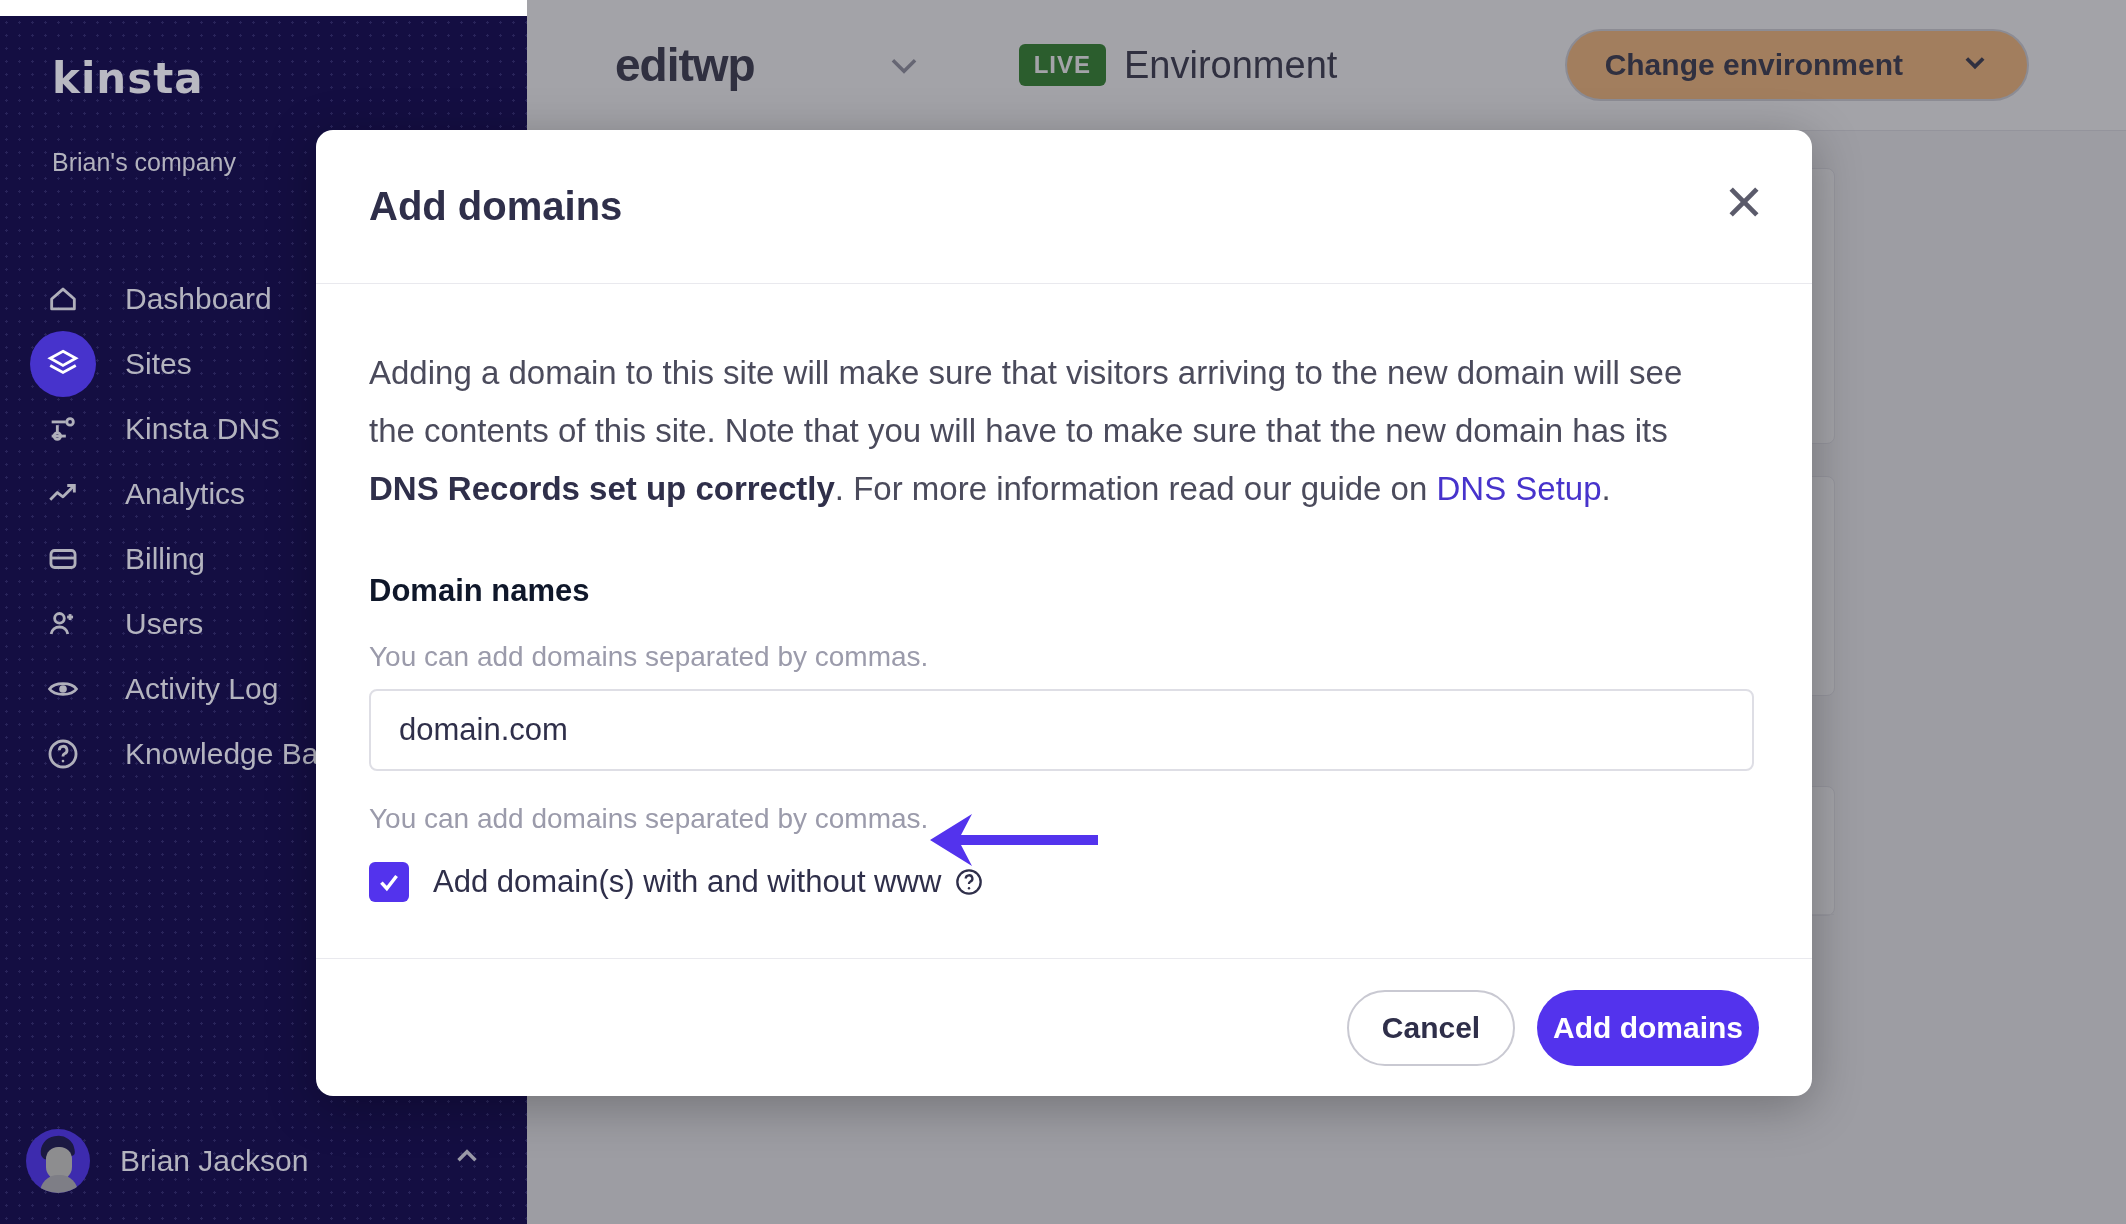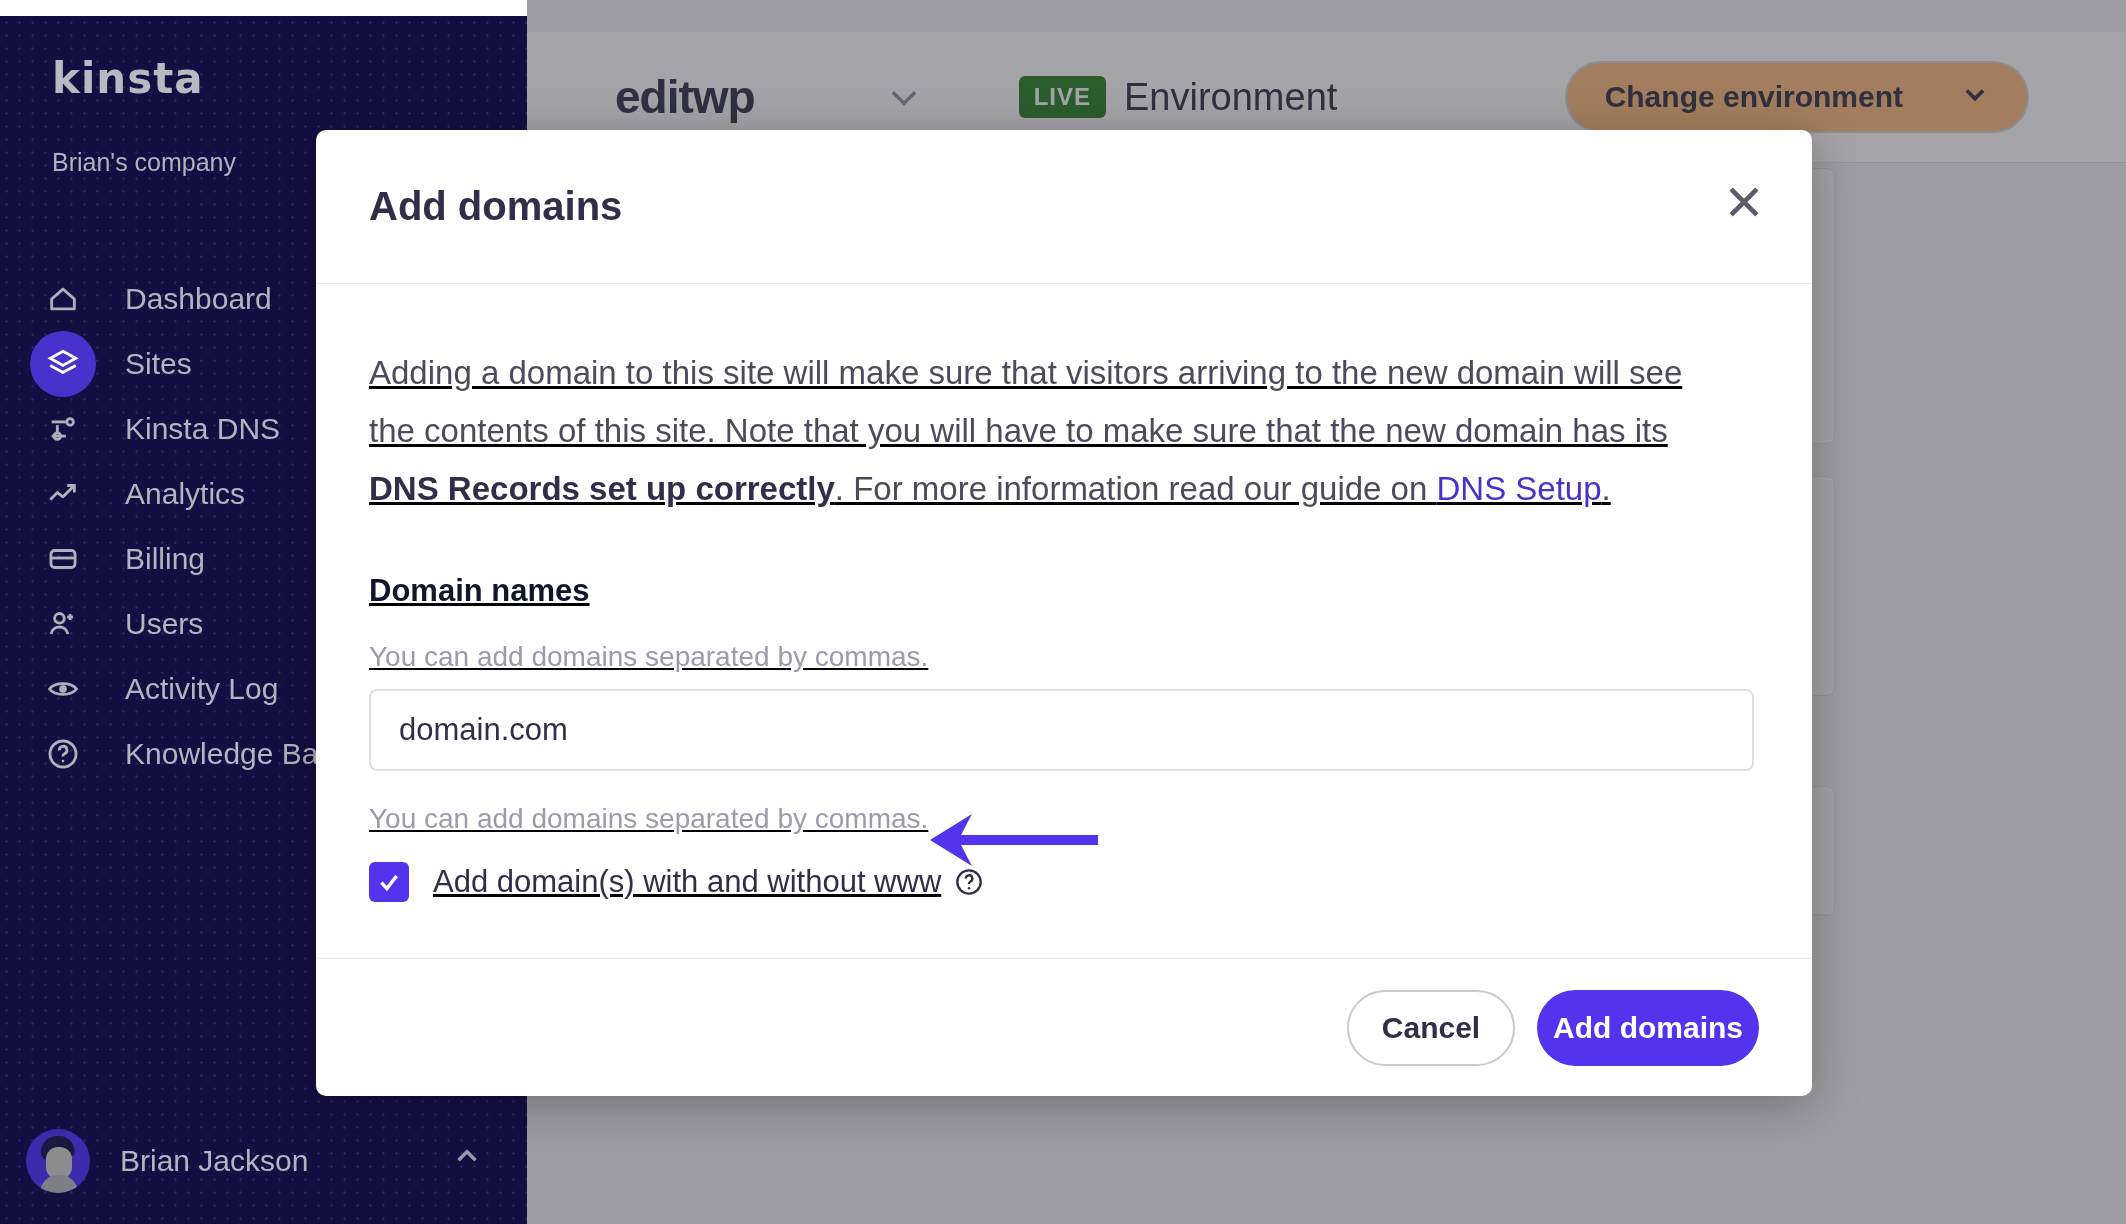--- a/index.html
+++ b/index.html
@@ -88,21 +88,21 @@
   
   .page {
     position: absolute; left: 527px; top: 0;
     width: 1599px; height: 1224px;
     background: #f4f4f6;
     z-index: 10;
   }
   .topbar {
     position: absolute; left: 0; top: 0; width: 100%; height: 131px;
     background: #ffffff; border-bottom: 1px solid #e3e3e8;
-    display: flex; align-items: center; margin-top: 32px;
+    display: flex; align-items: center;
   }
   .site-name {
     margin-left: 88px; font-size: 46px; font-weight: 700; color: #26263b;
     letter-spacing: -1px;
   }
   .site-caret { margin-left: 130px; width: 38px; height: 38px; }
   .site-caret svg { stroke: #8c8c9c; fill: none; stroke-width: 2.2; }
   .live-badge {
     margin-left: 96px; background: #1E7B18; color: #fff;
     font-size: 24px; font-weight: 700; letter-spacing: 1px;
@@ -157,39 +157,39 @@
   .dim {
     position: absolute; left: 527px; top: 0; width: 1599px; height: 1224px;
     background: rgba(60,60,70,0.47);
     z-index: 20;
   }
 
   
   .modal {
     position: absolute; left: 316px; top: 130px;
     width: 1496px; height: 966px;
-    background: #ffffff; border-radius: 10px;
+    background: #ffffff; border-radius: 17px;
     box-shadow: 0 10px 50px rgba(0,0,0,0.28);
     z-index: 40; overflow: hidden;
   }
   .modal-head {
     position: relative; height: 154px;
     border-bottom: 1px solid #e9e9ee;
     display: flex; align-items: center;
   }
   .modal-title {
     margin-left: 53px; font-size: 40px; font-weight: 700; color: #2f2f4a;
   }
   .modal-close {
     position: absolute; right: 46px; top: 50px;
     width: 44px; height: 44px; cursor: pointer;
   }
   .modal-close svg { stroke: #5b5b6b; stroke-width: 2.6; fill: none; }
 
-  .modal-body { padding: 60px 53px 0 53px; text-decoration: underline; }
+  .modal-body { padding: 60px 53px 0 53px; }
   .body-text {
     font-size: 33px; line-height: 58px; color: #4b4b5c; max-width: 1320px;
   }
   .body-text b { color: #2f2f4a; font-weight: 700; }
   .body-text a { color: #4733CC; text-decoration: none; }
 
   .field-label {
     margin-top: 55px; font-size: 31px; font-weight: 700; color: #0f172a;
   }
   .help-text {

